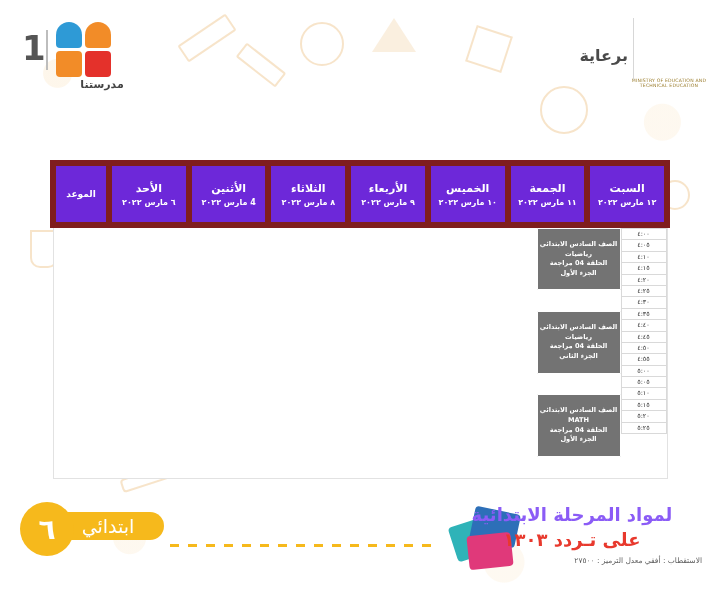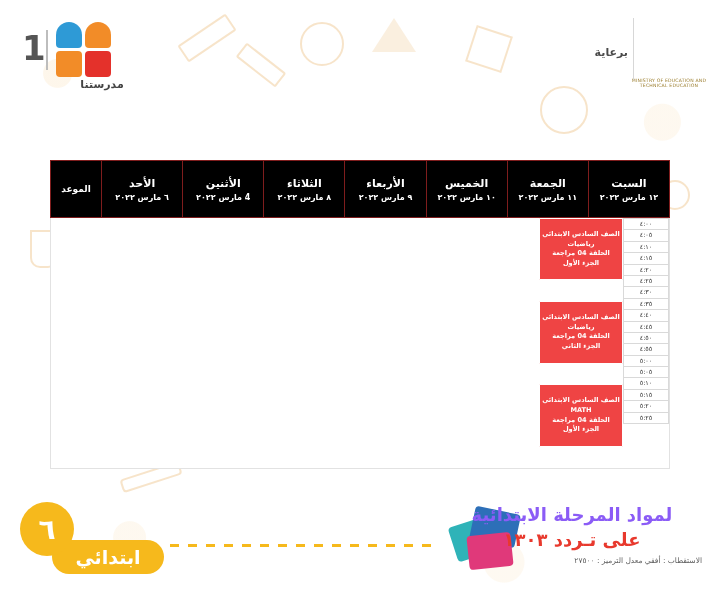--- a/index.html
+++ b/index.html
@@ -46,21 +46,21 @@
     display:flex;align-items:center;justify-content:center;
     color:#5a4410;font-size:9px;font-weight:bold;text-align:center;line-height:1.05;
     box-shadow:0 0 0 2px #d8b65a inset;
   }
   .crest-sub{
     position:absolute;right:10px;top:78px;width:82px;text-align:center;
     font-size:4.6px;color:#9a7c2c;letter-spacing:.2px;
   }
   .patron{
     position:absolute;right:92px;top:46px;
-    font-size:11px;color:#4a4a4a;font-weight:bold;
+    font-size:16px;color:#4a4a4a;font-weight:bold;
   }
   .vsep{position:absolute;right:86px;top:18px;width:1px;height:62px;background:#d7d7d7;}
 
   .brand{
     position:absolute;left:22px;top:22px;width:132px;height:62px;
   }
   .brand-blocks{position:absolute;left:34px;top:0;display:flex;gap:3px;}
   .blk{width:26px;height:26px;border-radius:4px;}
   .blk.o{background:#f28c28;}
   .blk.b{background:#2e9ad6;}
@@ -84,21 +84,21 @@
   .title-sub{
     text-align:center;color:#3b3b3b;font-size:15px;font-weight:bold;margin-top:6px;
   }
 
   
   .table-wrap{
     position:absolute;left:50px;top:160px;width:620px;
   }
   table.sched{border-collapse:collapse;width:620px;table-layout:fixed;}
   table.sched th{
-    background:#000000;color:#ffffff;border:1px solid #7f1d1d;
+    background:#6d28d9;color:#ffffff;border:6px solid #7f1d1d;
     height:52px;vertical-align:middle;padding:2px;
   }
   th .day{font-size:11px;font-weight:bold;display:block;}
   th .date{font-size:8px;font-weight:bold;display:block;margin-top:3px;}
   th.time-col{width:46px;background:#f18b2c;font-size:9px;}
   td{border:1px solid #e2e2e2;padding:0;vertical-align:top;}
   .grid-body{position:relative;height:250px;background:#ffffff;}
 
   
   .times{
@@ -107,41 +107,41 @@
   .times .slot{
     height:10.4px;border:1px solid #d9d9d9;border-top:none;
     font-size:6.5px;color:#333;text-align:center;line-height:10.4px;
     background:#fff;
   }
   .times .slot:first-child{border-top:1px solid #d9d9d9;}
 
   
   .col-sat{position:absolute;right:46px;top:0;width:574px;height:250px;}
   .session{
-    position:absolute;right:0;width:84px;background:#ef4444;color:#ffffff;
+    position:absolute;right:0;width:84px;background:#737373;color:#ffffff;
     border:1px solid #ffffff;border-radius:1px;
     display:flex;flex-direction:column;align-items:center;justify-content:center;
     text-align:center;font-size:6.6px;font-weight:bold;line-height:1.45;
     padding:2px;box-sizing:border-box;
   }
 
   
   .footer{position:absolute;left:0;top:490px;width:720px;height:121px;}
   .foot-badge{
     position:absolute;left:18px;top:12px;width:148px;height:56px;
   }
   .badge-circle{
     position:absolute;left:2px;top:0;width:54px;height:54px;border-radius:50%;
     background:#f6b91c;display:flex;align-items:center;justify-content:center;
     color:#ffffff;font-size:28px;font-weight:bold;
   }
   .badge-pill{
-    position:absolute;left:34px;top:10px;width:112px;height:34px;border-radius:17px;
+    position:absolute;left:34px;top:10px;width:112px;height:28px;border-radius:17px;
     background:#f6b91c;display:flex;align-items:center;justify-content:center;
-    color:#ffffff;font-size:19px;font-weight:bold;letter-spacing:1px;margin-top:28px;
+    color:#ffffff;font-size:19px;font-weight:normal;letter-spacing:1px;
   }
   .dashes{
     position:absolute;left:170px;top:46px;width:270px;height:20px;
     background-image:repeating-linear-gradient(90deg,#f6b91c 0 9px, transparent 9px 18px);
     background-size:18px 3px;background-repeat:repeat-x;background-position:0 8px;
     border-radius:2px;
   }
   .books{
     position:absolute;left:452px;top:16px;width:90px;height:70px;
   }

